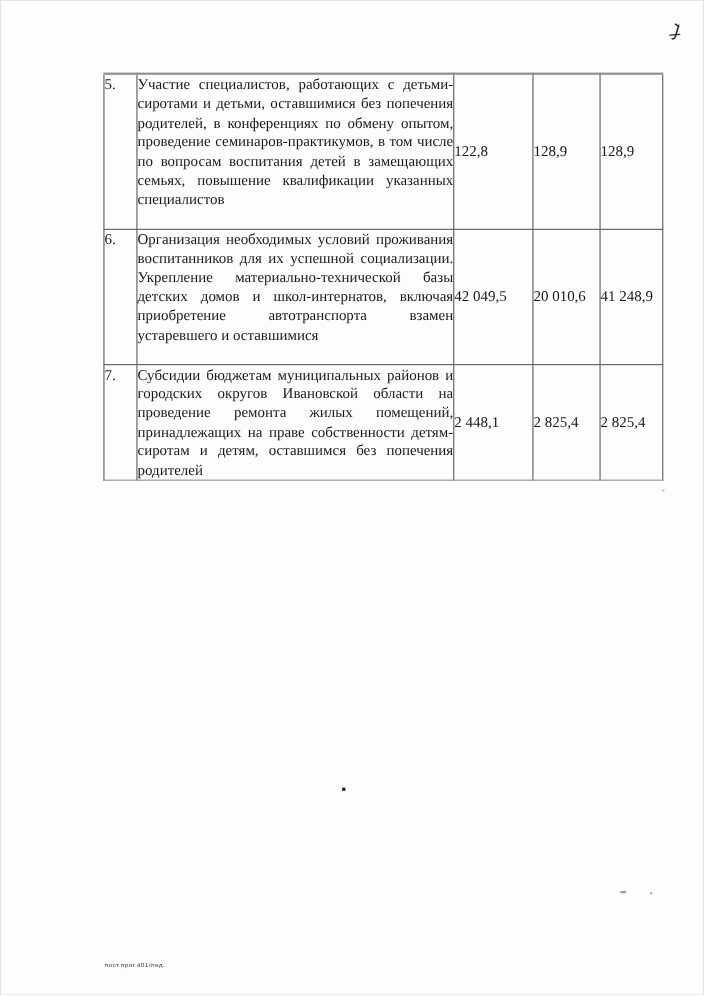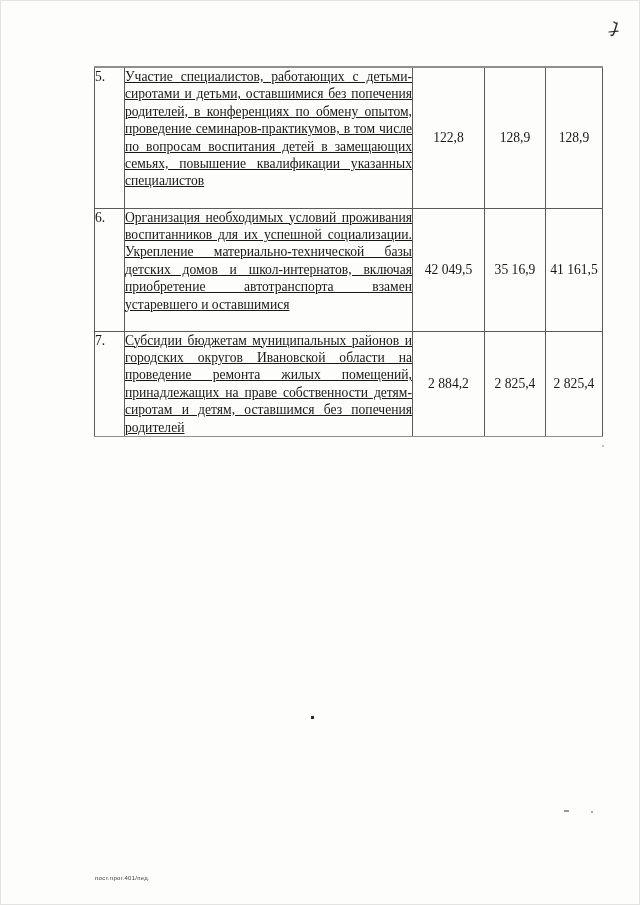--- a/index.html
+++ b/index.html
@@ -58,25 +58,24 @@
   td.cell-num {
     vertical-align: top;
     text-align: left;
     padding: 1px 2px 0 4px;
   }
   td.cell-desc {
     vertical-align: top;
     text-align: justify;
     text-justify: inter-word;
     padding: 1px 3px 0 4px;
-    text-decoration: underline;
   }
   td.cell-val {
     vertical-align: middle;
-    text-align: center;
+    text-align: left;
     white-space: nowrap;
   }
   tr.row-5 { height: 141px; }
   tr.row-6 { height: 123px; }
   tr.row-7 { height: 105px; }
 
   
   .footer-note {
     position: absolute;
     left: 94px;
@@ -120,27 +119,27 @@
         <td class="cell-num">5.</td>
         <td class="cell-desc">Участие специалистов, работающих с детьми-сиротами и детьми, оставшимися без попечения родителей, в конференциях по обмену опытом, проведение семинаров-практикумов, в том числе по вопросам воспитания детей в замещающих семьях, повышение квалификации указанных специалистов</td>
         <td class="cell-val">122,8</td>
         <td class="cell-val">128,9</td>
         <td class="cell-val">128,9</td>
       </tr>
       <tr class="row-6">
         <td class="cell-num">6.</td>
         <td class="cell-desc">Организация необходимых условий проживания воспитанников для их успешной социализации. Укрепление материально-технической базы детских домов и школ-интернатов, включая приобретение автотранспорта взамен устаревшего и оставшимися</td>
         <td class="cell-val">42 049,5</td>
-        <td class="cell-val">35 16,9</td>
-        <td class="cell-val">41 161,5</td>
+        <td class="cell-val">20 010,6</td>
+        <td class="cell-val">41 248,9</td>
       </tr>
       <tr class="row-7">
         <td class="cell-num">7.</td>
         <td class="cell-desc">Субсидии бюджетам муниципальных районов и городских округов Ивановской области на проведение ремонта жилых помещений, принадлежащих на праве собственности детям-сиротам и детям, оставшимся без попечения родителей</td>
-        <td class="cell-val">2 884,2</td>
+        <td class="cell-val">2 448,1</td>
         <td class="cell-val">2 825,4</td>
         <td class="cell-val">2 825,4</td>
       </tr>
     </tbody>
   </table>
 
   <div class="footer-note">пост.прог.401/пед.</div>
 
   <div class="speck s1"></div>
   <div class="speck s2"></div>

